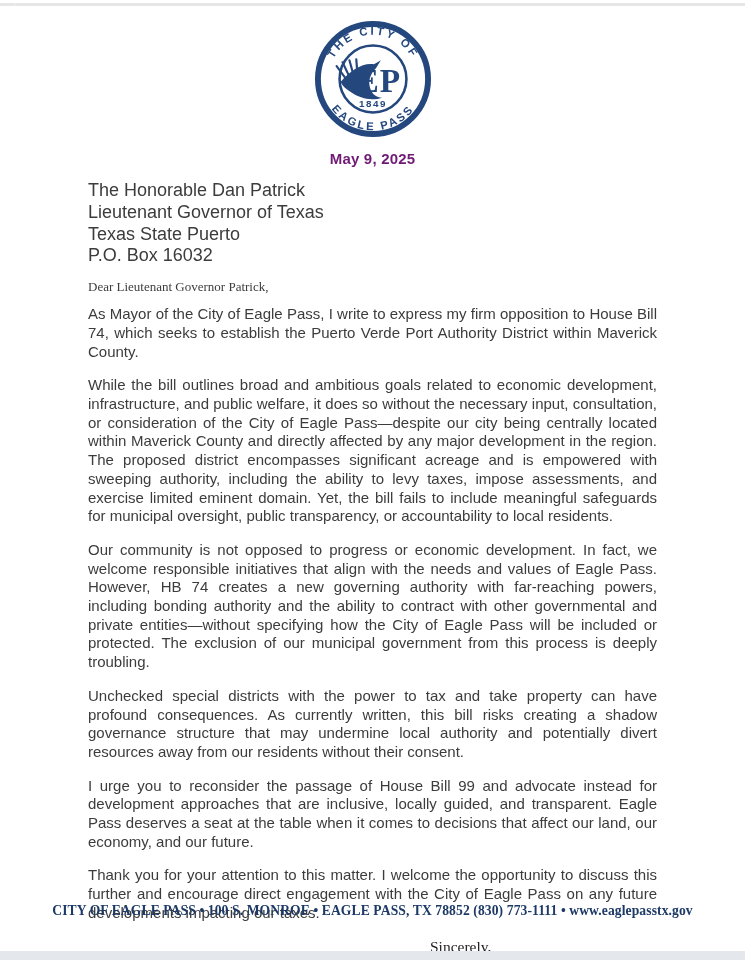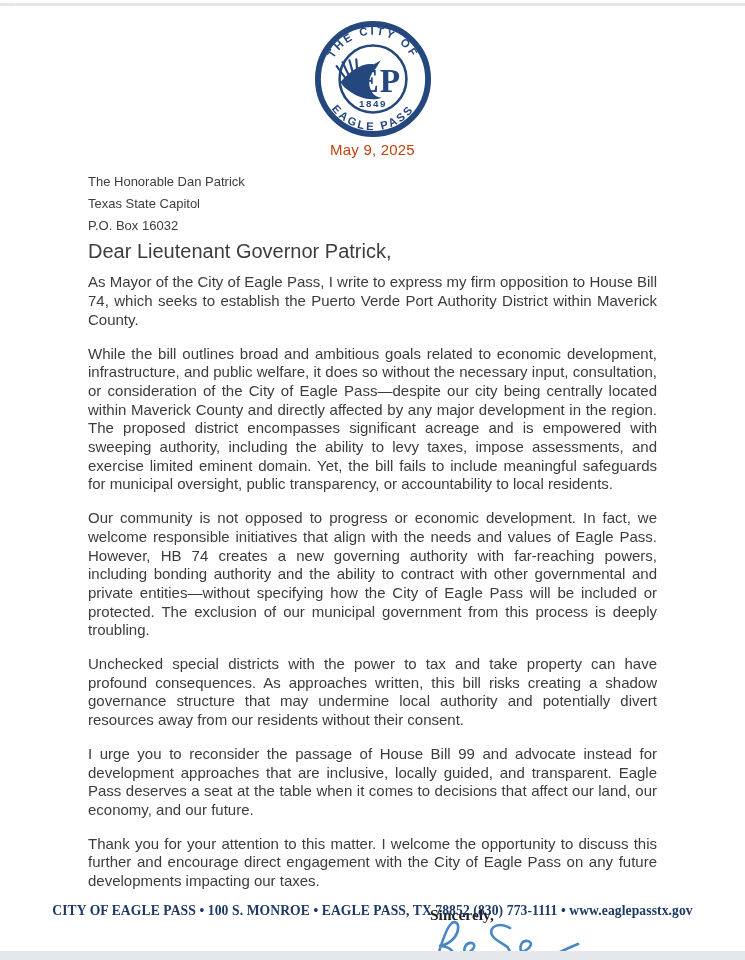--- a/index.html
+++ b/index.html
@@ -12,37 +12,37 @@
   .edge-left{position:absolute;top:3px;left:14px;width:2px;height:940px;background:#ececec;opacity:.8;}
   .edge-bottom{position:absolute;bottom:0;left:0;width:745px;height:9px;background:#e4e8ec;}
 
   .paper{position:absolute;top:6px;left:0;width:745px;height:945px;background:#ffffff;}
 
   
   .seal-wrap{display:flex;justify-content:center;margin-top:14px;}
   .seal-wrap svg{display:block;}
 
   .date{
-    text-align:center;margin-top:3px;
-    font-weight:normal;font-size:15px;color:#c2410c;letter-spacing:.2px;
+    text-align:center;margin-top:12px;
+    font-weight:bold;font-size:15px;color:#701a75;letter-spacing:.2px;
   }
 
   .content{padding:0 88px;color:#3c3c3c;}
 
-  .recipient{margin-top:13px;font-size:13px;line-height:21.8px;}
-  .salutation{margin-top:4px;font-size:20px;}
+  .recipient{margin-top:13px;font-size:18px;line-height:21.8px;}
+  .salutation{margin-top:12px;font-size:13px;font-family:Liberation Serif, serif;}
 
   .para{
     margin-top:10px;font-size:15px;line-height:18.7px;
     text-align:justify;
   }
 
   .closing{margin-left:342px;margin-top:12px;color:#1f1f1f;
     font-family:"Liberation Serif", serif;font-size:15.5px;}
-  .closing .sincerely{margin-bottom:0;font-weight:bold;}
+  .closing .sincerely{margin-bottom:0;}
   .sig-block{position:relative;width:170px;}
   .sig-block svg{display:block;margin-top:-6px;margin-left:-4px;}
 
   .footer{
     position:absolute;bottom:32px;left:0;width:745px;text-align:center;
     font-family:"Liberation Serif", serif;font-weight:bold;
     font-size:13.6px;color:#1d3a66;letter-spacing:.1px;
   }
 </style>
 </head>
@@ -79,30 +79,31 @@
       <text x="60" y="88" text-anchor="middle" font-family="Liberation Sans, sans-serif" font-size="10" font-weight="bold" fill="#24477e" letter-spacing="1.5">1849</text>
     </svg>
   </div>
 
   <div class="date">May 9, 2025</div>
 
   <div class="content">
 
     <div class="recipient">
       <div>The Honorable Dan Patrick</div>
-      <div>Texas State Capitol</div>
+      <div>Lieutenant Governor of Texas</div>
+      <div>Texas State Puerto</div>
       <div>P.O. Box 16032</div>
     </div>
 
     <div class="salutation">Dear Lieutenant Governor Patrick,</div>
 
     <p class="para">As Mayor of the City of Eagle Pass, I write to express my firm opposition to House Bill 74, which seeks to establish the Puerto Verde Port Authority District within Maverick County.</p>
     <p class="para">While the bill outlines broad and ambitious goals related to economic development, infrastructure, and public welfare, it does so without the necessary input, consultation, or consideration of the City of Eagle Pass—despite our city being centrally located within Maverick County and directly affected by any major development in the region. The proposed district encompasses significant acreage and is empowered with sweeping authority, including the ability to levy taxes, impose assessments, and exercise limited eminent domain. Yet, the bill fails to include meaningful safeguards for municipal oversight, public transparency, or accountability to local residents.</p>
     <p class="para">Our community is not opposed to progress or economic development. In fact, we welcome responsible initiatives that align with the needs and values of Eagle Pass. However, HB 74 creates a new governing authority with far-reaching powers, including bonding authority and the ability to contract with other governmental and private entities—without specifying how the City of Eagle Pass will be included or protected. The exclusion of our municipal government from this process is deeply troubling.</p>
-    <p class="para">Unchecked special districts with the power to tax and take property can have profound consequences. As approaches written, this bill risks creating a shadow governance structure that may undermine local authority and potentially divert resources away from our residents without their consent.</p>
+    <p class="para">Unchecked special districts with the power to tax and take property can have profound consequences. As currently written, this bill risks creating a shadow governance structure that may undermine local authority and potentially divert resources away from our residents without their consent.</p>
     <p class="para">I urge you to reconsider the passage of House Bill 99 and advocate instead for development approaches that are inclusive, locally guided, and transparent. Eagle Pass deserves a seat at the table when it comes to decisions that affect our land, our economy, and our future.</p>
     <p class="para">Thank you for your attention to this matter. I welcome the opportunity to discuss this further and encourage direct engagement with the City of Eagle Pass on any future developments impacting our taxes.</p>
 
     <div class="closing">
       <div class="sincerely">Sincerely,</div>
       <div class="sig-block">
         <svg width="162" height="52" viewBox="0 0 162 52" fill="none" stroke="#4a86c5" stroke-width="2.6" stroke-linecap="round">
           <path d="M 10,44 C 14,30 19,13 24,7 C 28,2 33,4 32,11 C 31,20 22,27 13,28 C 22,28 30,33 28,41"></path>
           <path d="M 40,36 C 47,33 51,27 46,25 C 40,24 36,31 40,37 C 44,42 52,40 57,35"></path>
           <path d="M 84,10 C 74,4 62,8 66,17 C 70,25 84,26 84,35 C 83,44 68,46 60,39"></path>

